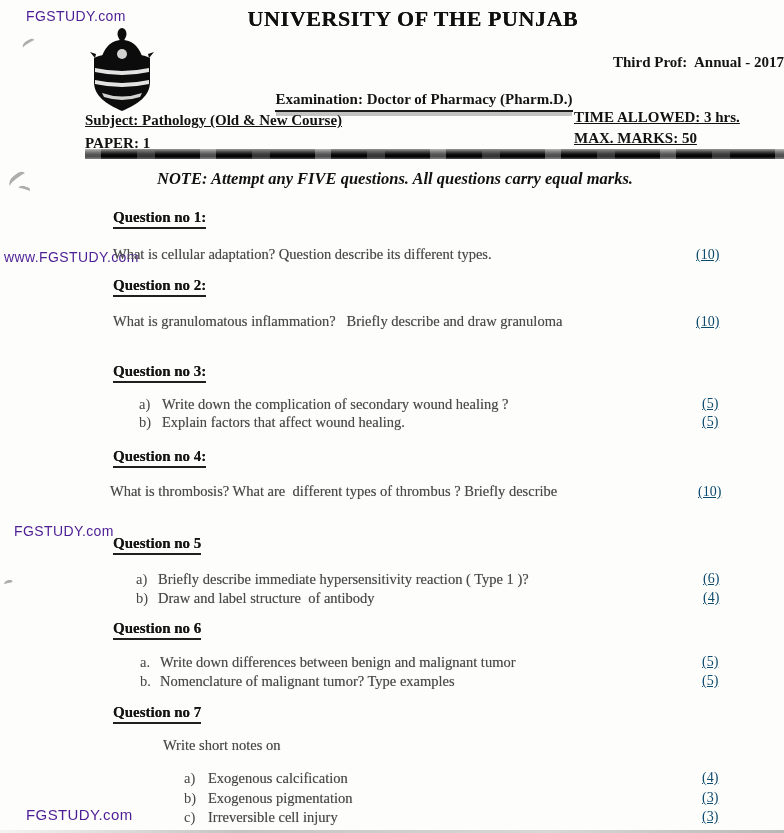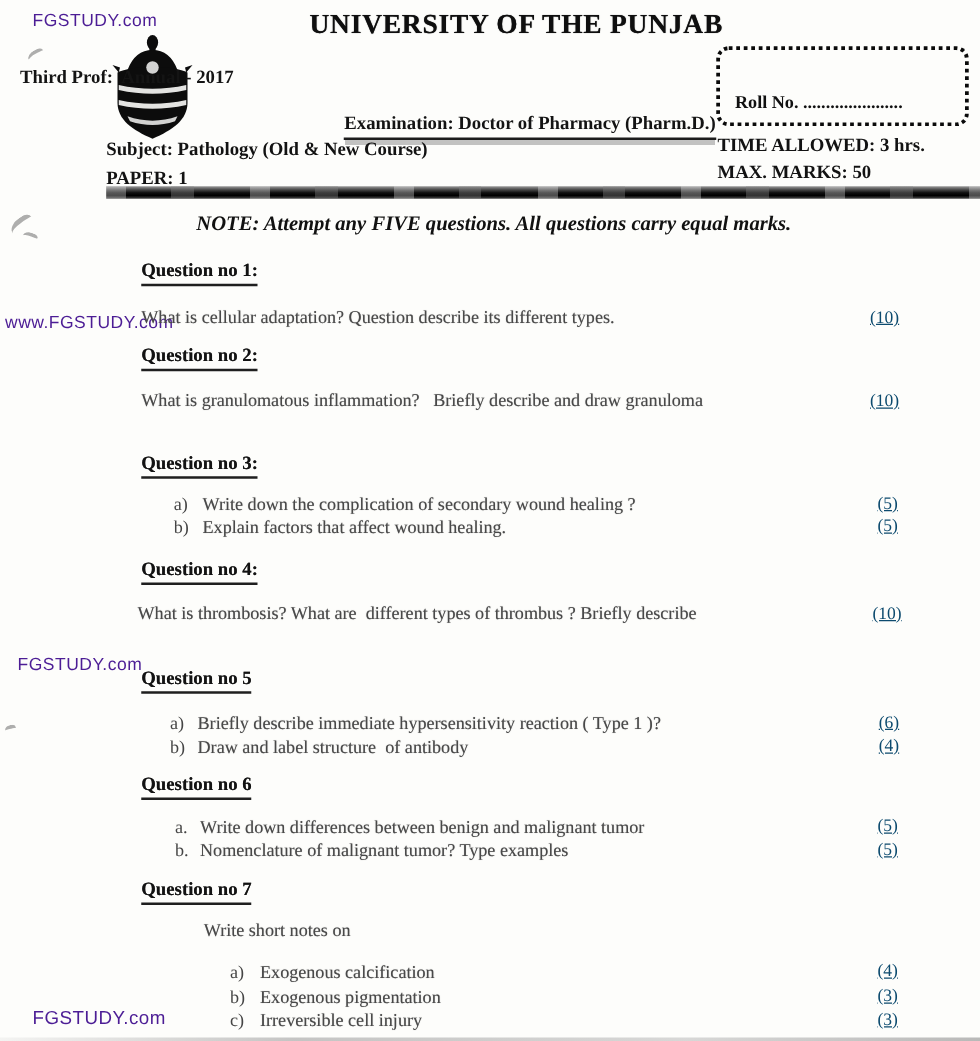--- a/index.html
+++ b/index.html
@@ -19,36 +19,36 @@
     color:#4c1d95;
     font-size:14px;
     letter-spacing:.4px;
   }
   
   .title{
     font-size:22px;font-weight:bold;color:#0f0f0f;
     letter-spacing:.6px;text-align:center;
     text-shadow:0 0 .6px rgba(20,20,20,.9);
   }
-  .hline{font-size:15px;font-weight:bold;color:#141414;text-align:left;}
+  .hline{font-size:15px;font-weight:bold;color:#141414;text-align:right;}
   .exam-underline{
     border-bottom:2.5px solid #1c1c1c;
     box-shadow:0 5px 0 -1px rgba(145,145,145,.55);
     padding-bottom:2px;
     display:inline-block;
   }
   .roll-box{
     border:3px dotted #0a0a0a;
     border-radius:10px;
   }
   .roll-label{
     position:absolute;left:12px;bottom:7px;
     font-size:14.5px;font-weight:bold;color:#101010;white-space:pre;
   }
-  .meta{font-size:15px;font-weight:bold;color:#121212;}
+  .meta{font-size:15px;font-weight:bold;color:#121212;text-decoration:underline;}
   .divider{
     background:
       repeating-linear-gradient(90deg,
         rgba(255,255,255,.30) 0 16px, rgba(255,255,255,0) 16px 52px,
         rgba(130,130,130,.40) 52px 70px, rgba(255,255,255,0) 70px 115px),
       linear-gradient(180deg,#9b9b9b 0%,#474747 28%,#101010 52%,#000 74%,#4a4a4a 100%);
   }
   .note{
     font-size:16.5px;font-weight:bold;font-style:italic;color:#111;
     text-align:center;
@@ -102,23 +102,20 @@
     <path d="M22 65 Q42 72 62 65 L60 69 Q42 75 24 69 Z" fill="#f6f6f4" opacity="0.85"></path>
     <circle cx="42" cy="26" r="5" fill="#f6f6f4" opacity="0.85"></circle>
   </svg>
 
   <div class="abs title" style="left:42px;right:0;top:6px;">UNIVERSITY OF THE PUNJAB</div>
   <div class="abs hline" style="left:16px;right:0;top:54px;">Third Prof:  Annual - 2017</div>
   <div class="abs" style="left:48px;right:0;top:72px;text-align:center;">
     <span class="hline exam-underline">Examination: Doctor of Pharmacy (Pharm.D.)</span>
   </div>
 
-  <div class="abs roll-box" style="left:573px;top:37px;width:196px;height:58px;">
-    <span class="roll-label">Roll No. ......................</span>
-  </div>
 
   <div class="abs meta" style="left:85px;top:112px;">Subject: Pathology (Old &amp; New Course)</div>
   <div class="abs meta" style="left:85px;top:135px;">PAPER: 1</div>
   <div class="abs meta" style="left:574px;top:109px;">TIME ALLOWED: 3 hrs.</div>
   <div class="abs meta" style="left:574px;top:130px;">MAX. MARKS: 50</div>
 
   <div class="abs divider" style="left:85px;right:0;top:149px;height:10px;"></div>
 
   <div class="abs note" style="left:90px;width:610px;top:169px;">NOTE: Attempt any FIVE questions. All questions carry equal marks.</div>
 

